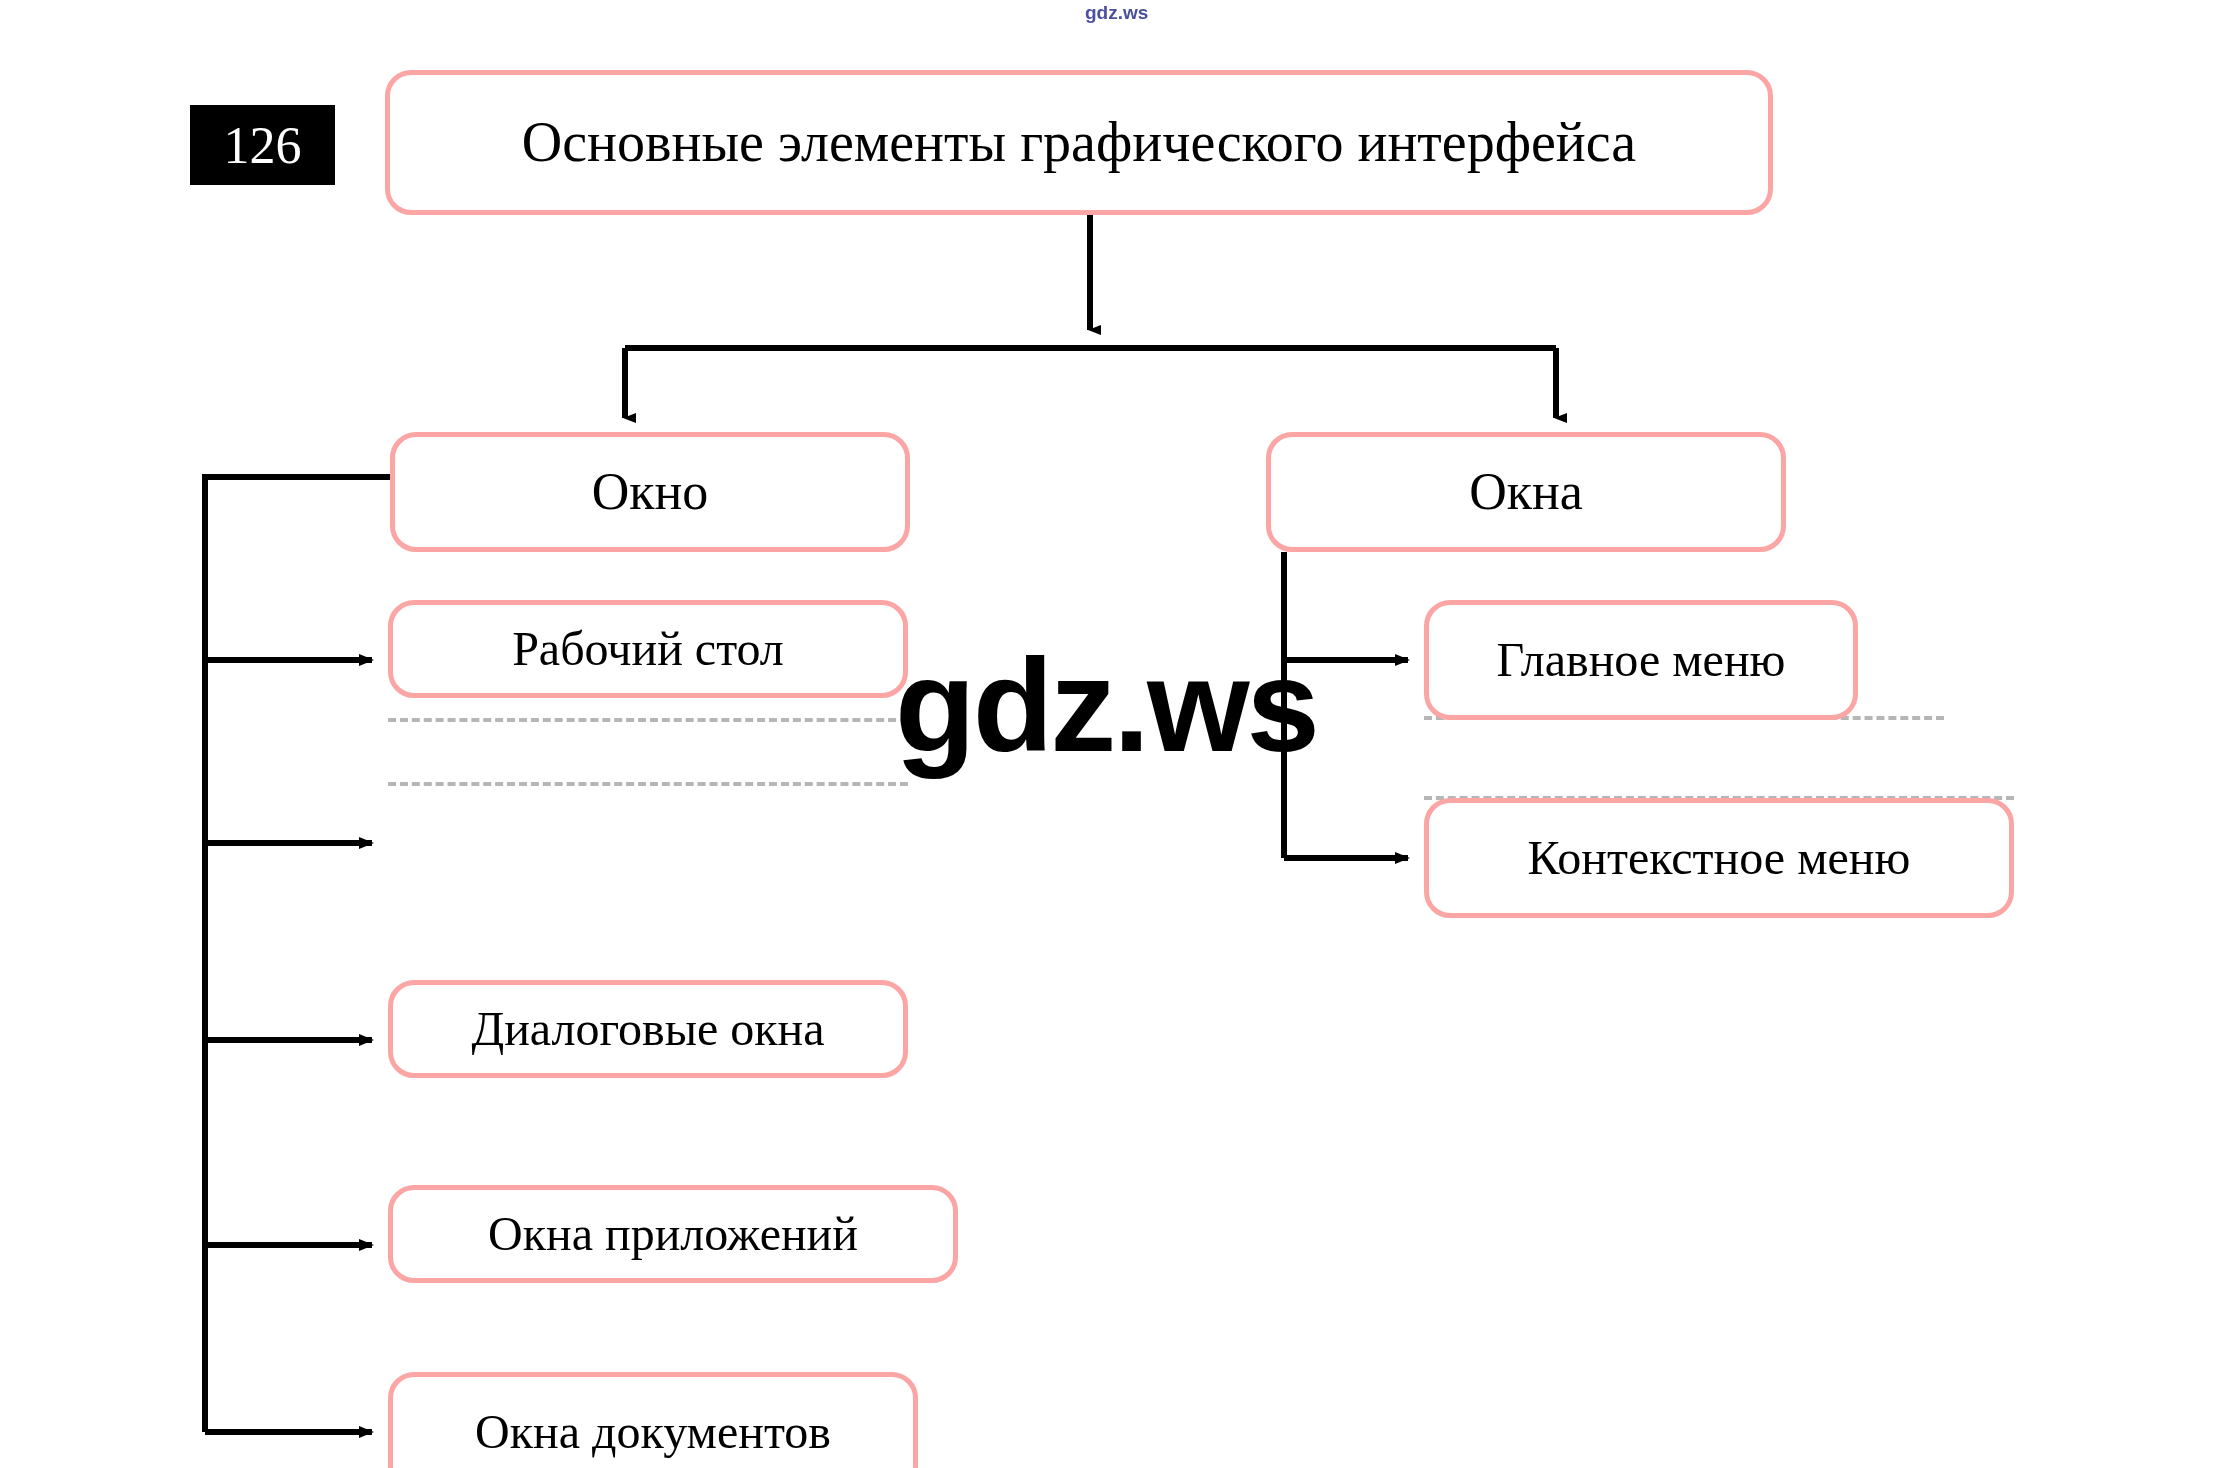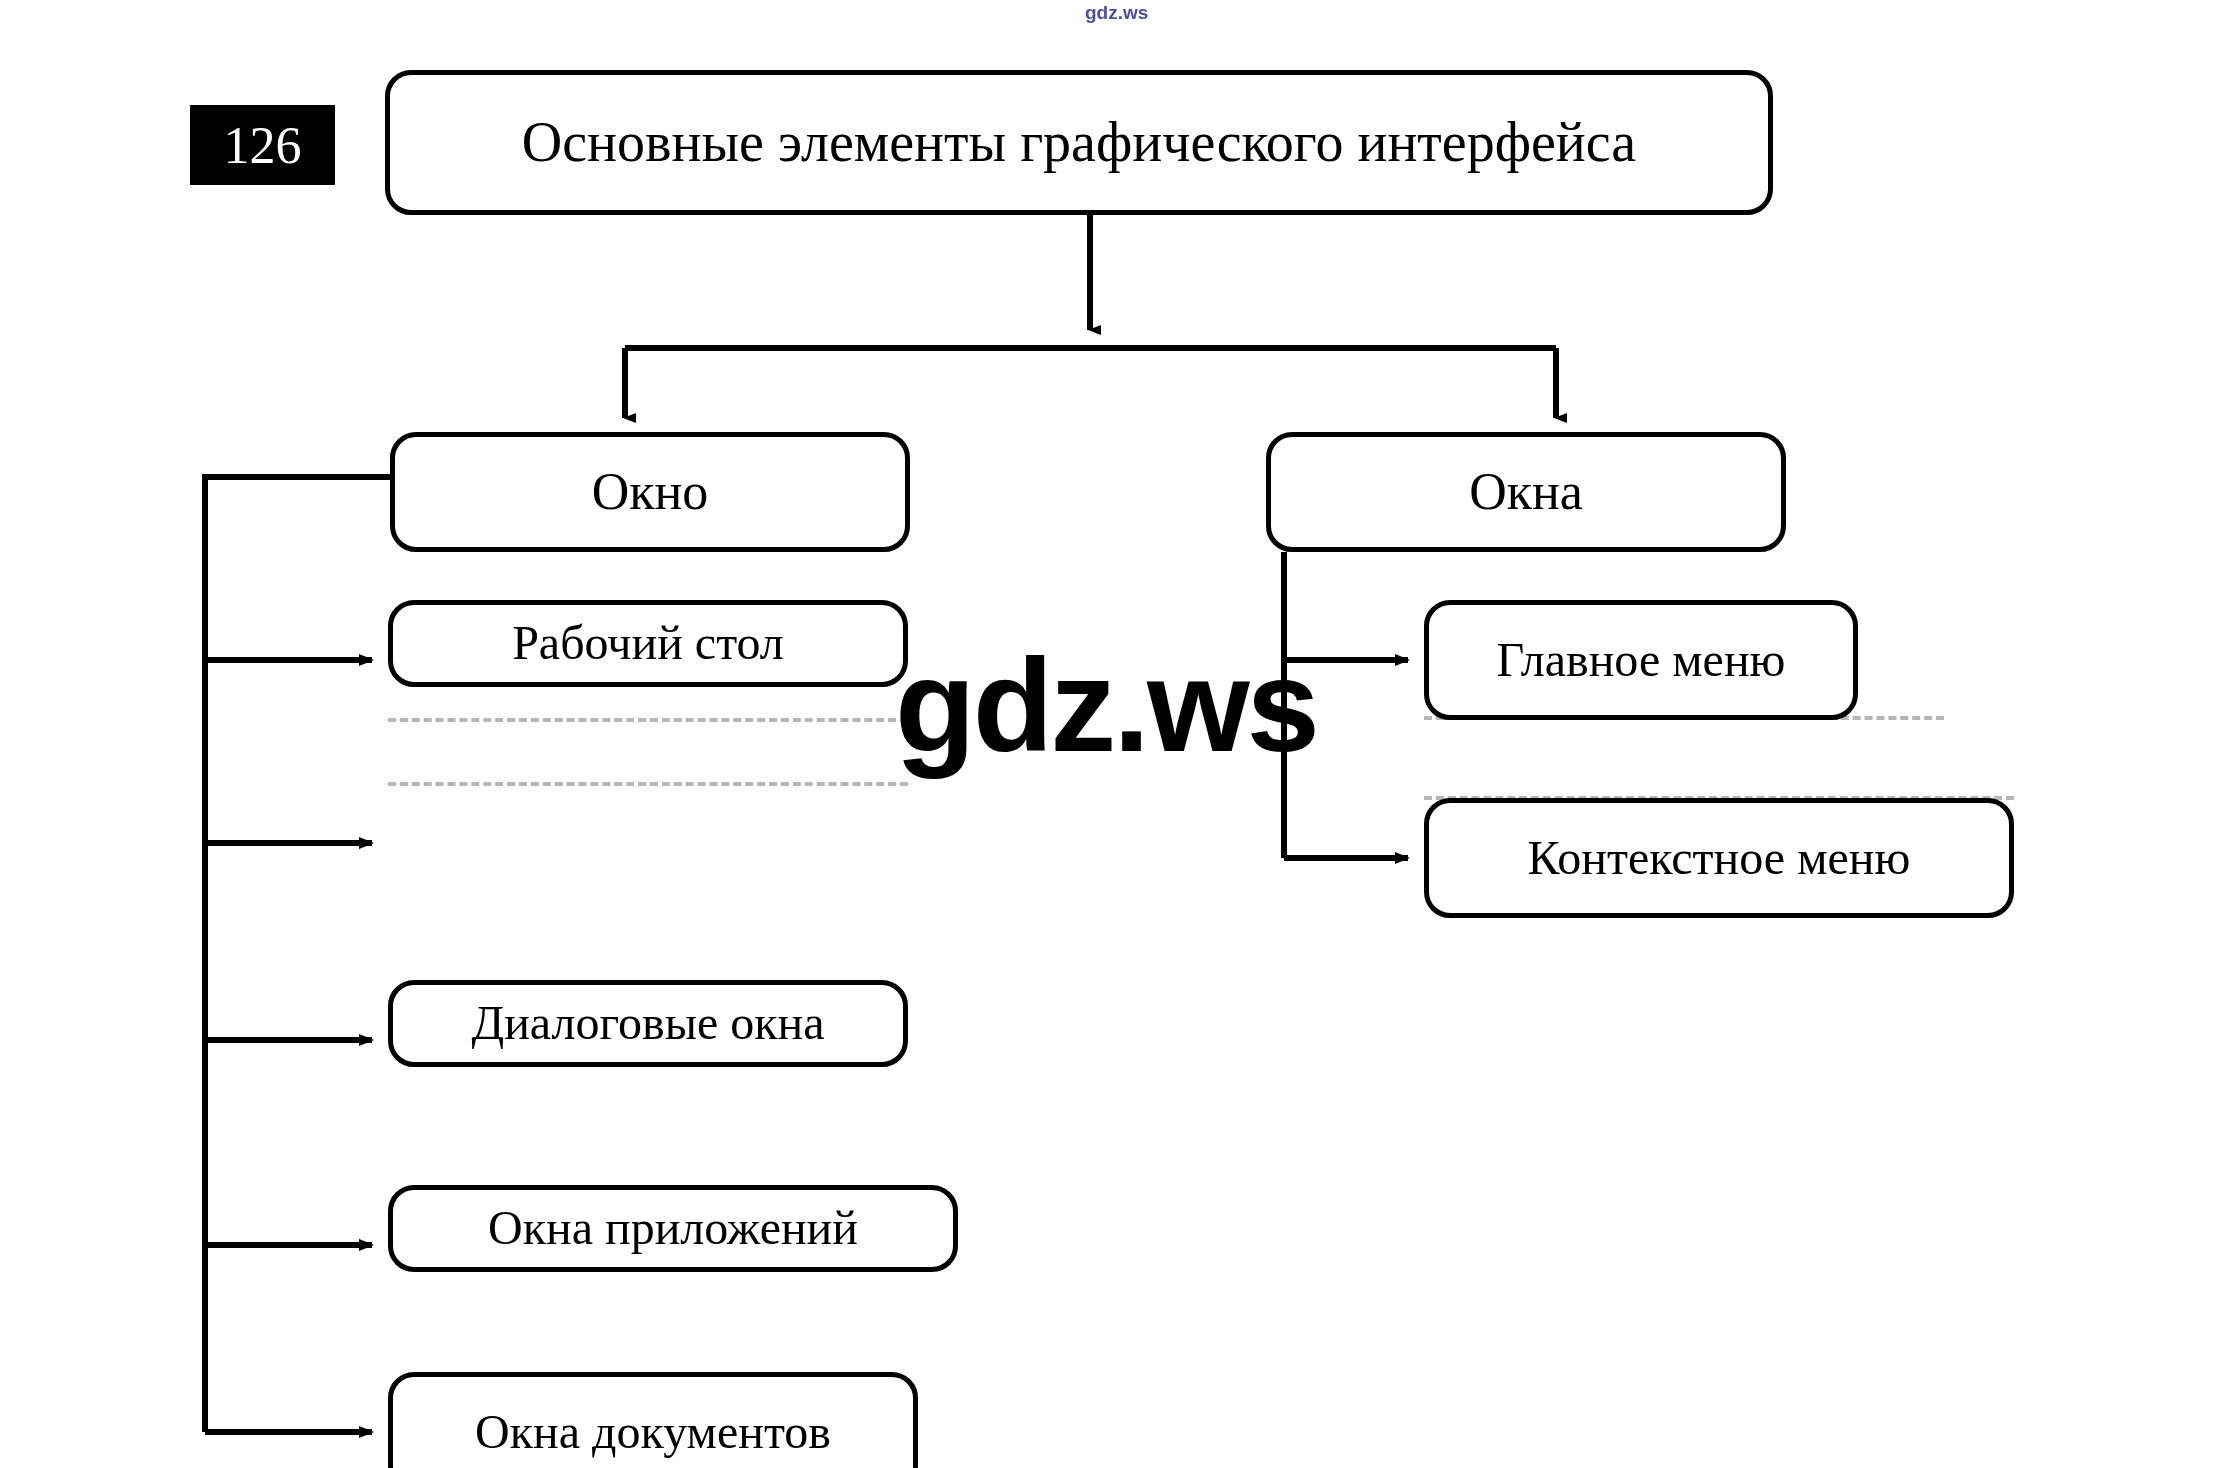--- a/index.html
+++ b/index.html
@@ -26,38 +26,38 @@
     width: 2222px;
     height: 1468px;
     z-index: 1;
   }
 
   
   .node {
     position: absolute;
     box-sizing: border-box;
     background: #ffffff;
-    border: 5px solid #000000;
+    border: 5px solid #fca5a5;
     border-radius: 26px;
     display: flex;
     align-items: center;
     justify-content: center;
     z-index: 3;
     font-family: "Liberation Serif", serif;
     color: #000000;
     line-height: 1.05;
     text-align: center;
     white-space: nowrap;
   }
 
   .node.root       { left: 385px; top: 70px;   width: 1388px; height: 145px; font-size: 56px; }
   .node.window     { left: 390px; top: 432px;  width: 520px;  height: 120px; font-size: 52px; }
   .node.menu       { left: 1266px; top: 432px; width: 520px;  height: 120px; font-size: 52px; }
 
-  .node.sub-left   { left: 388px; width: 520px; height: 87px; font-size: 48px; }
+  .node.sub-left   { left: 388px; width: 520px; height: 98px; font-size: 48px; }
   .node.sl-1 { top: 600px; }
   .node.sl-2 { top: 783px; }
   .node.sl-3 { top: 980px; }
   .node.sl-4 { top: 1185px; width: 570px; }
   .node.sl-5 { top: 1372px; width: 530px; height: 120px; }
 
   .node.sub-right  { height: 120px; font-size: 48px; }
   .node.sr-1 { left: 1424px; top: 600px;  width: 434px; }
   .node.sr-2 { left: 1424px; top: 798px;  width: 590px; }
 

